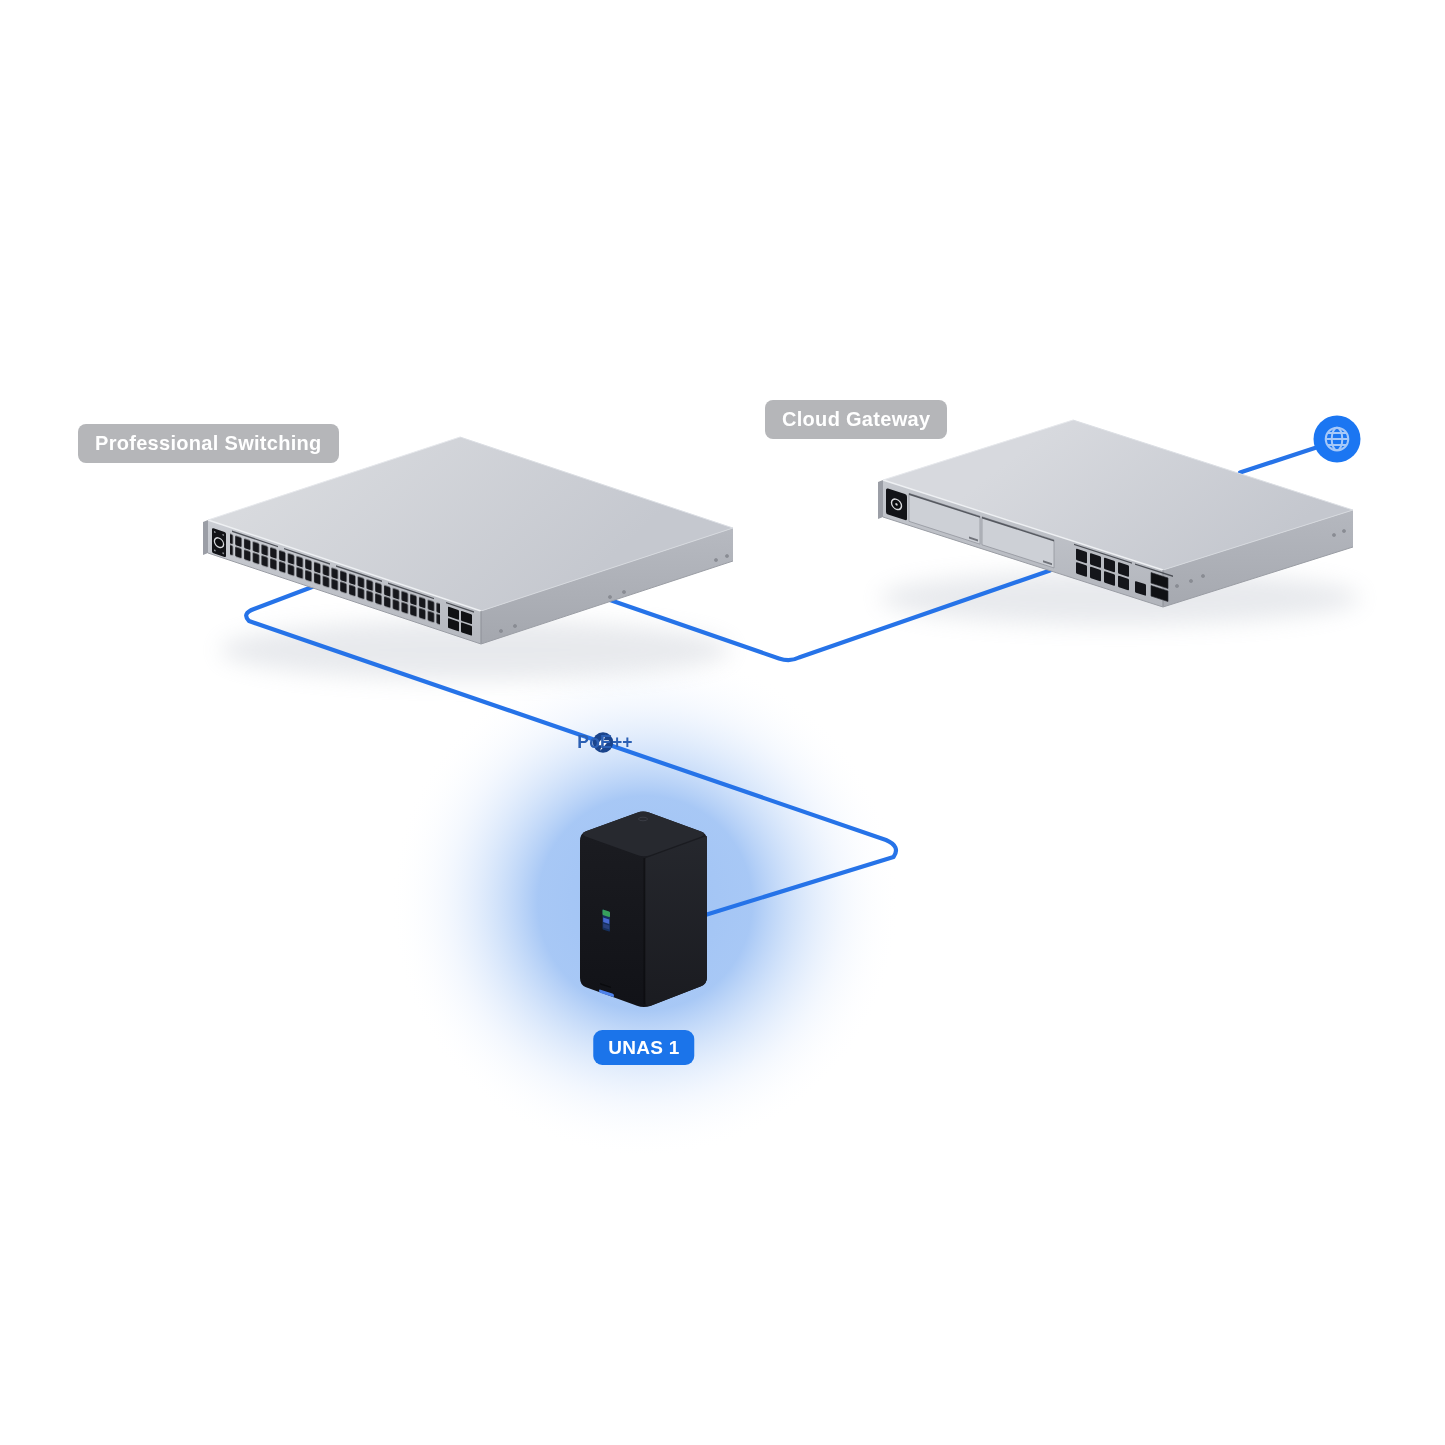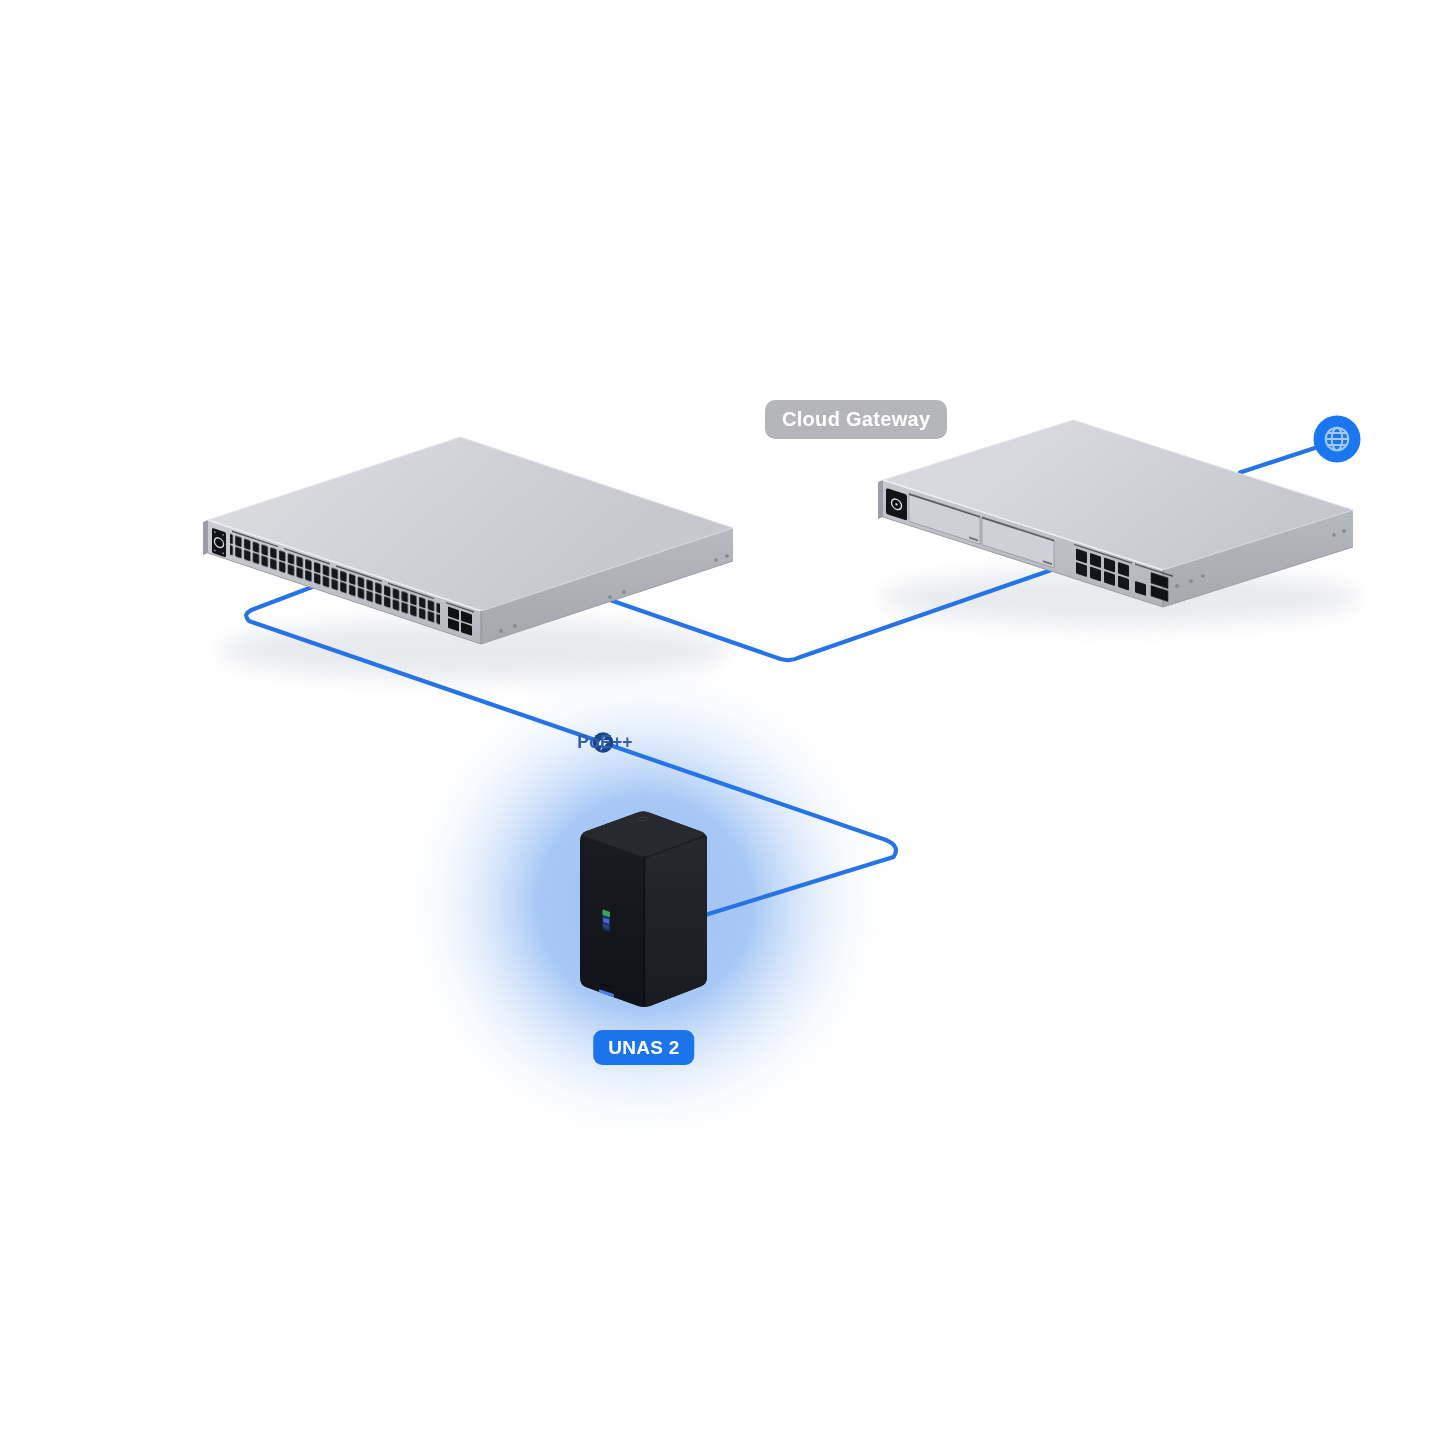--- a/index.html
+++ b/index.html
@@ -17,21 +17,21 @@
     color:#ffffff;
     font-size:20px;
     font-weight:700;
     letter-spacing:.3px;
     padding:8px 17px;
     border-radius:8px;
     white-space:nowrap;
     line-height:23px;
   }
   .label-switch{left:78px;top:424px;}
-  .label-gateway{left:765px;top:400px;border-radius:10px;}
+  .label-gateway{left:765px;top:400px;}
   .nas-label{
     position:absolute;
     left:644px;top:1030px;
     transform:translateX(-50%);
     background:#1b74ea;
     color:#ffffff;
     font-size:19px;
     font-weight:700;
     letter-spacing:.3px;
     padding:7px 15px;
@@ -264,23 +264,26 @@
     <g fill="none" stroke="#a6c8f8" stroke-width="2">
       <circle cx="1337" cy="439" r="11.3"></circle>
       <ellipse cx="1337" cy="439" rx="5.3" ry="11.3"></ellipse>
       <line x1="1325.7" y1="439" x2="1348.3" y2="439"></line>
       <line x1="1327.6" y1="433" x2="1346.4" y2="433"></line>
       <line x1="1327.6" y1="445" x2="1346.4" y2="445"></line>
     </g>
   </g>
 </svg>
 
+<div class="dev-label label-switch">
+  <span>Professional Switching</span>
+</div>
 <div class="dev-label label-gateway">
   <span>Cloud Gateway</span>
 </div>
 <div class="poe-label">
   <span>PoE++</span>
 </div>
 <div class="nas-label">
-  <span>UNAS 2</span>
+  <span>UNAS 1</span>
 </div>
 
 </div>
 
 </body></html>

